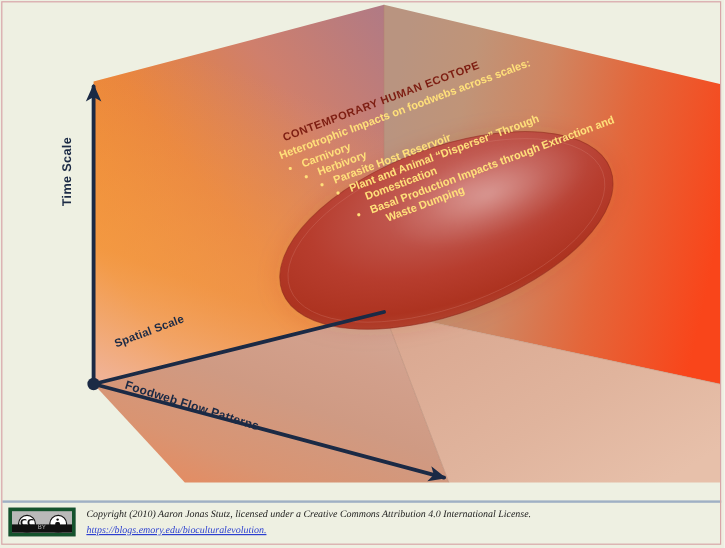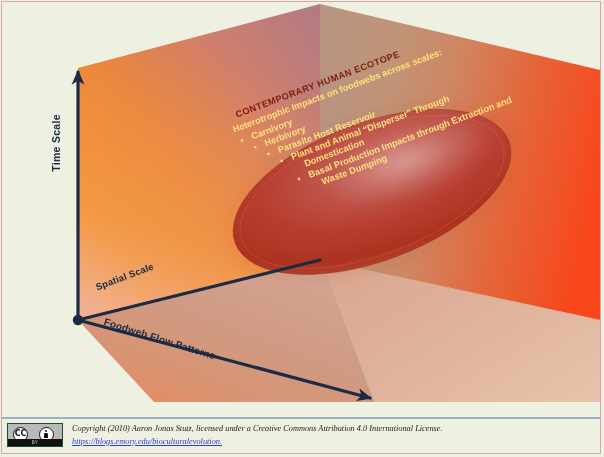--- a/index.html
+++ b/index.html
@@ -59,21 +59,21 @@
     height: 1.5px;
     background: #9fb0c4;
   }
   #cc-badge {
     position: absolute;
     left: 5px;
     top: 9px;
     width: 56px;
     height: 24px;
     background: #b9b9b9;
-    border: 1px solid #14532d;
+    border: 3px solid #14532d;
     box-sizing: border-box;
     overflow: hidden;
   }
   #cc-badge .disc {
     position: absolute;
     top: 2.5px;
     width: 15px;
     height: 15px;
     border-radius: 50%;
     background: #ffffff;

